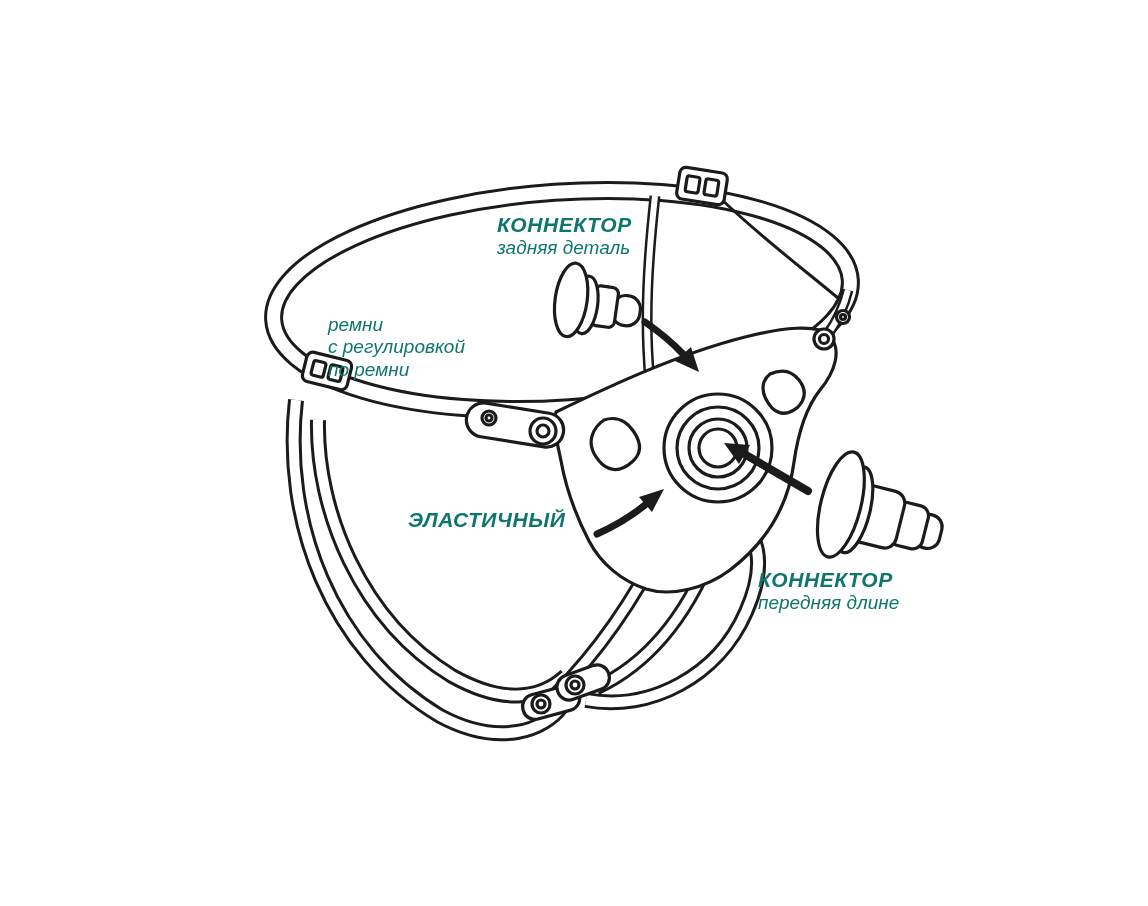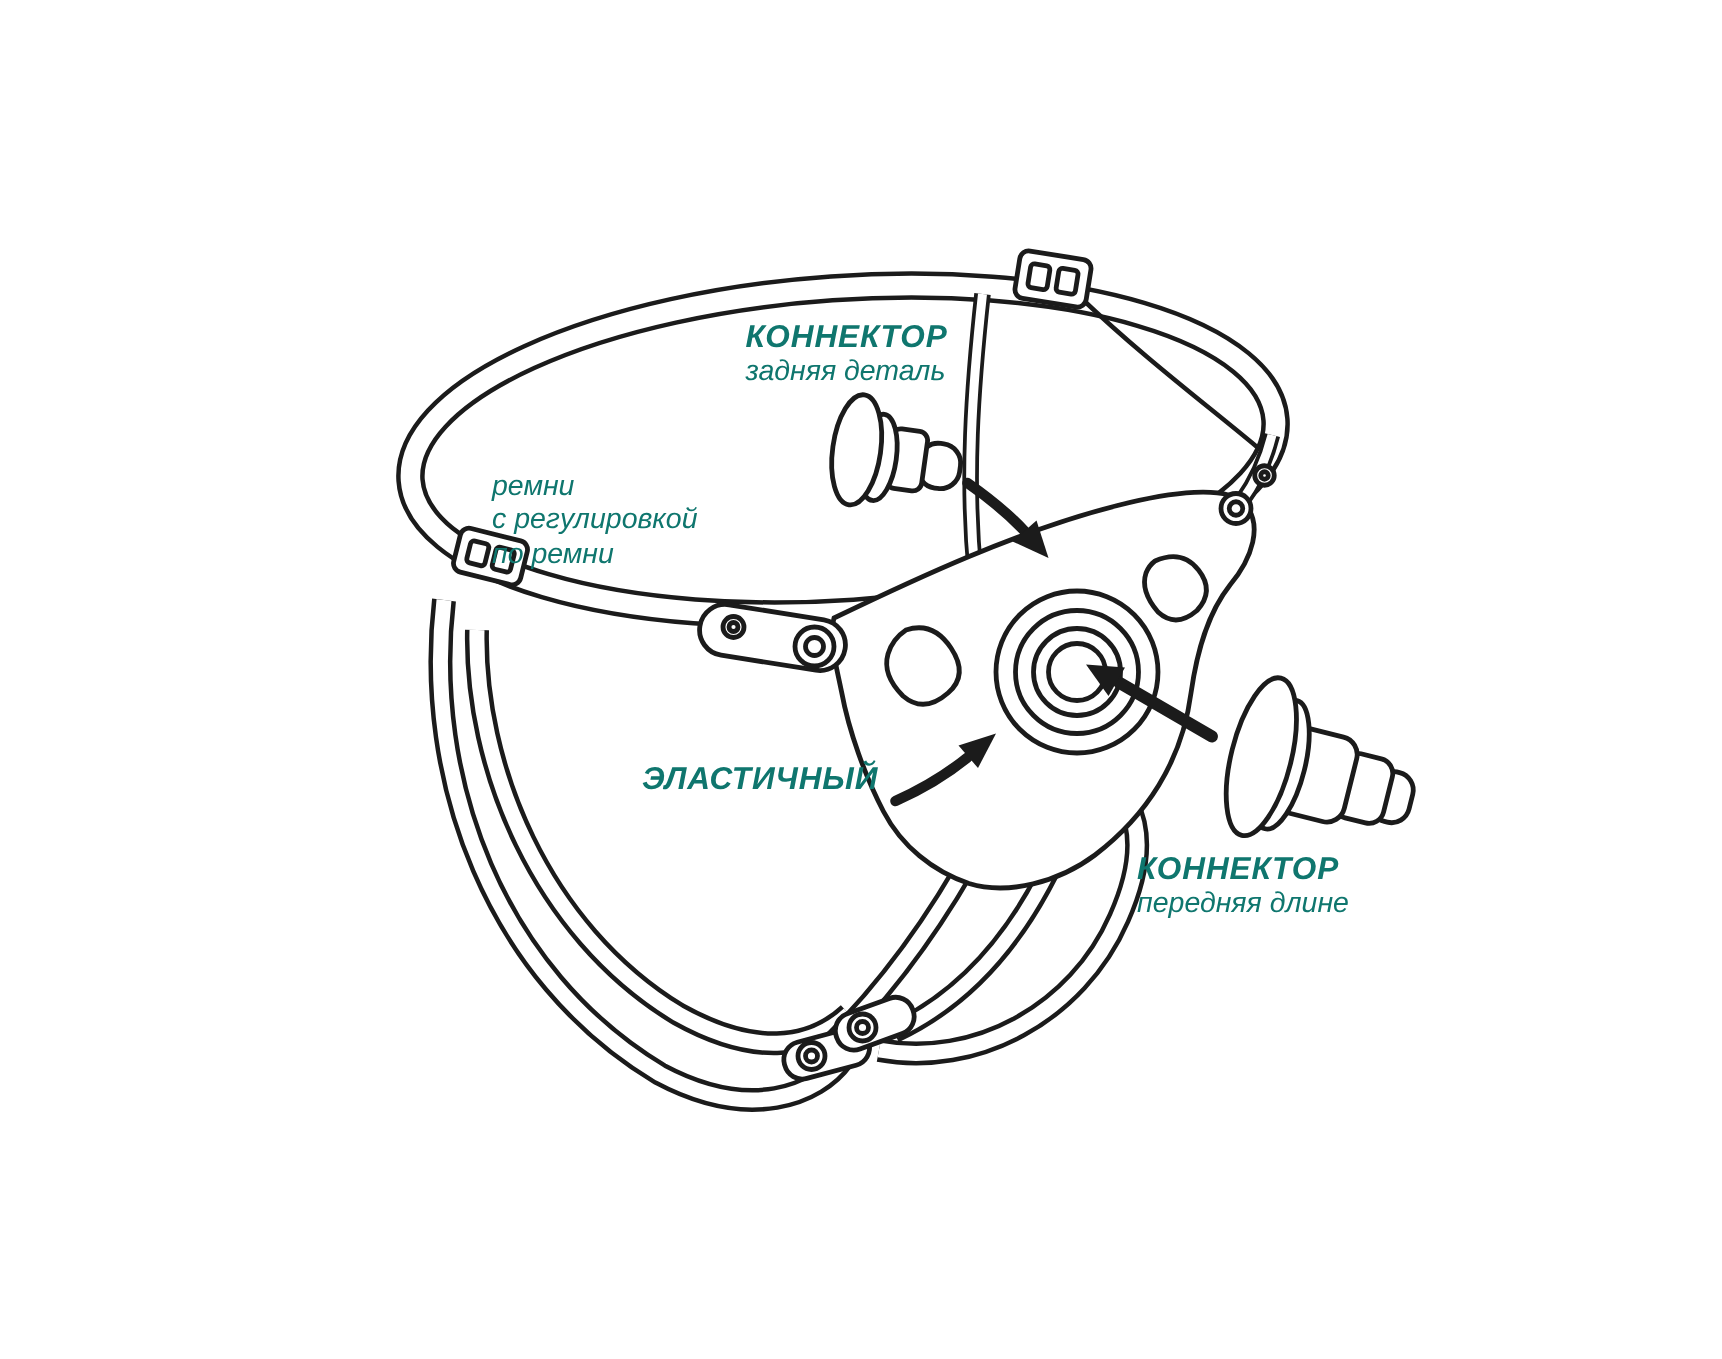--- a/index.html
+++ b/index.html
@@ -178,21 +178,21 @@
     <div class="title">КОННЕКТОР</div>
     <div class="subtitle">задняя деталь</div>
   </div>
 
   <div class="label" style="left:328px; top:274px; width:180px;margin-top:40px;">
     <div class="plain">ремни</div>
     <div class="plain">с регулировкой</div>
     <div class="plain">по ремни</div>
   </div>
 
-  <div class="label" style="left:428px; top:508px; width:195px;">
+  <div class="label" style="left:408px; top:508px; width:195px;">
     <div class="title">ЭЛАСТИЧНЫЙ</div>
   </div>
 
   <div class="label" style="left:758px; top:568px; width:224px;">
     <div class="title">КОННЕКТОР</div>
     <div class="subtitle">передняя длине</div>
   </div>
 
 </div>
 

